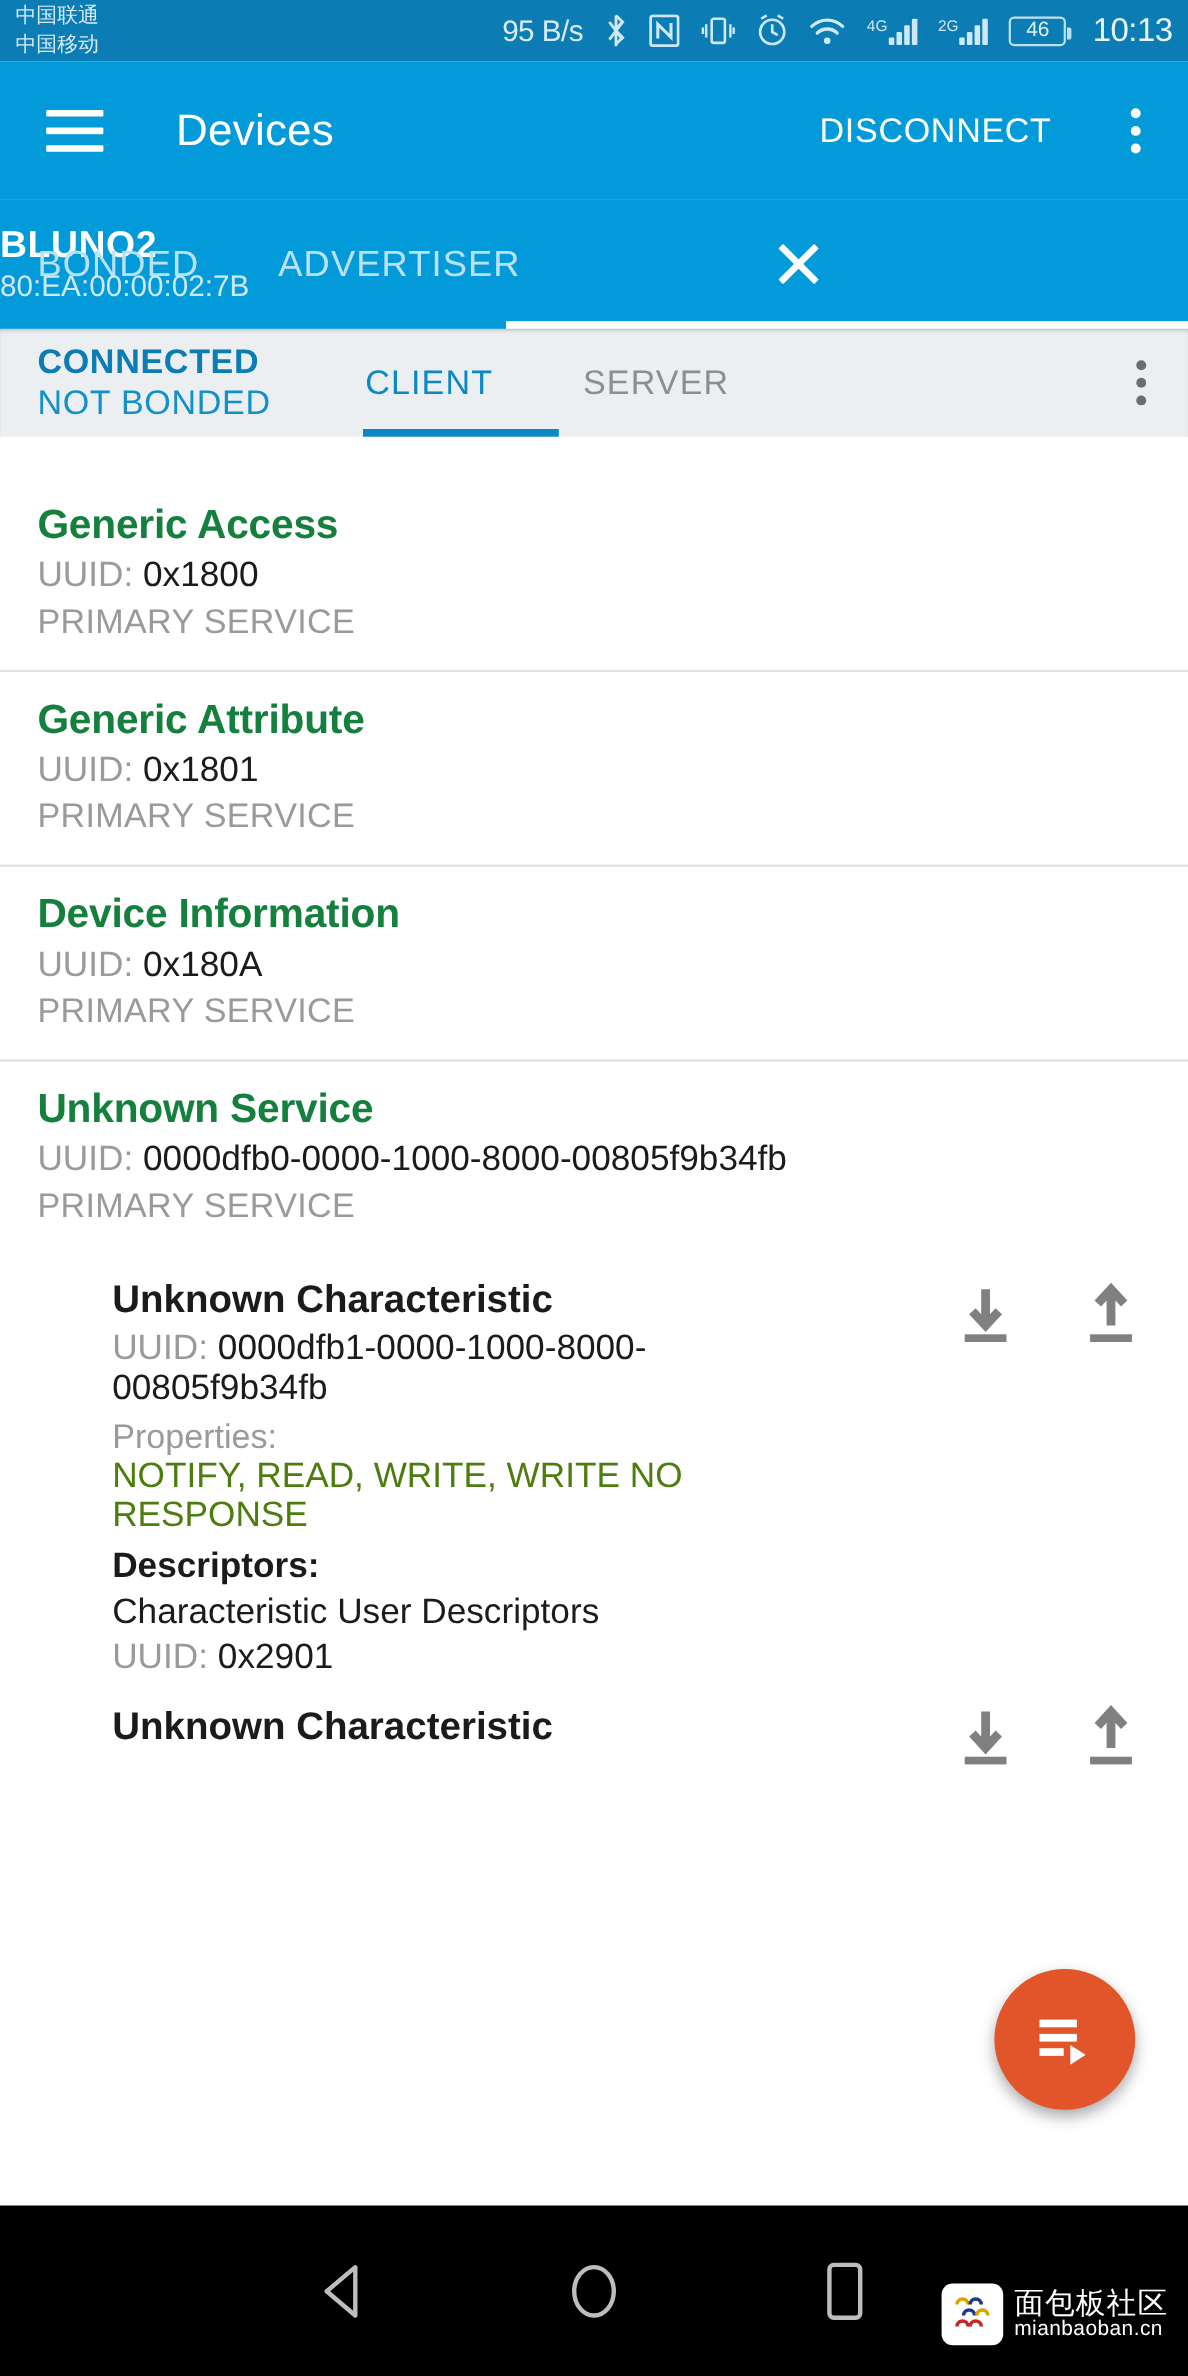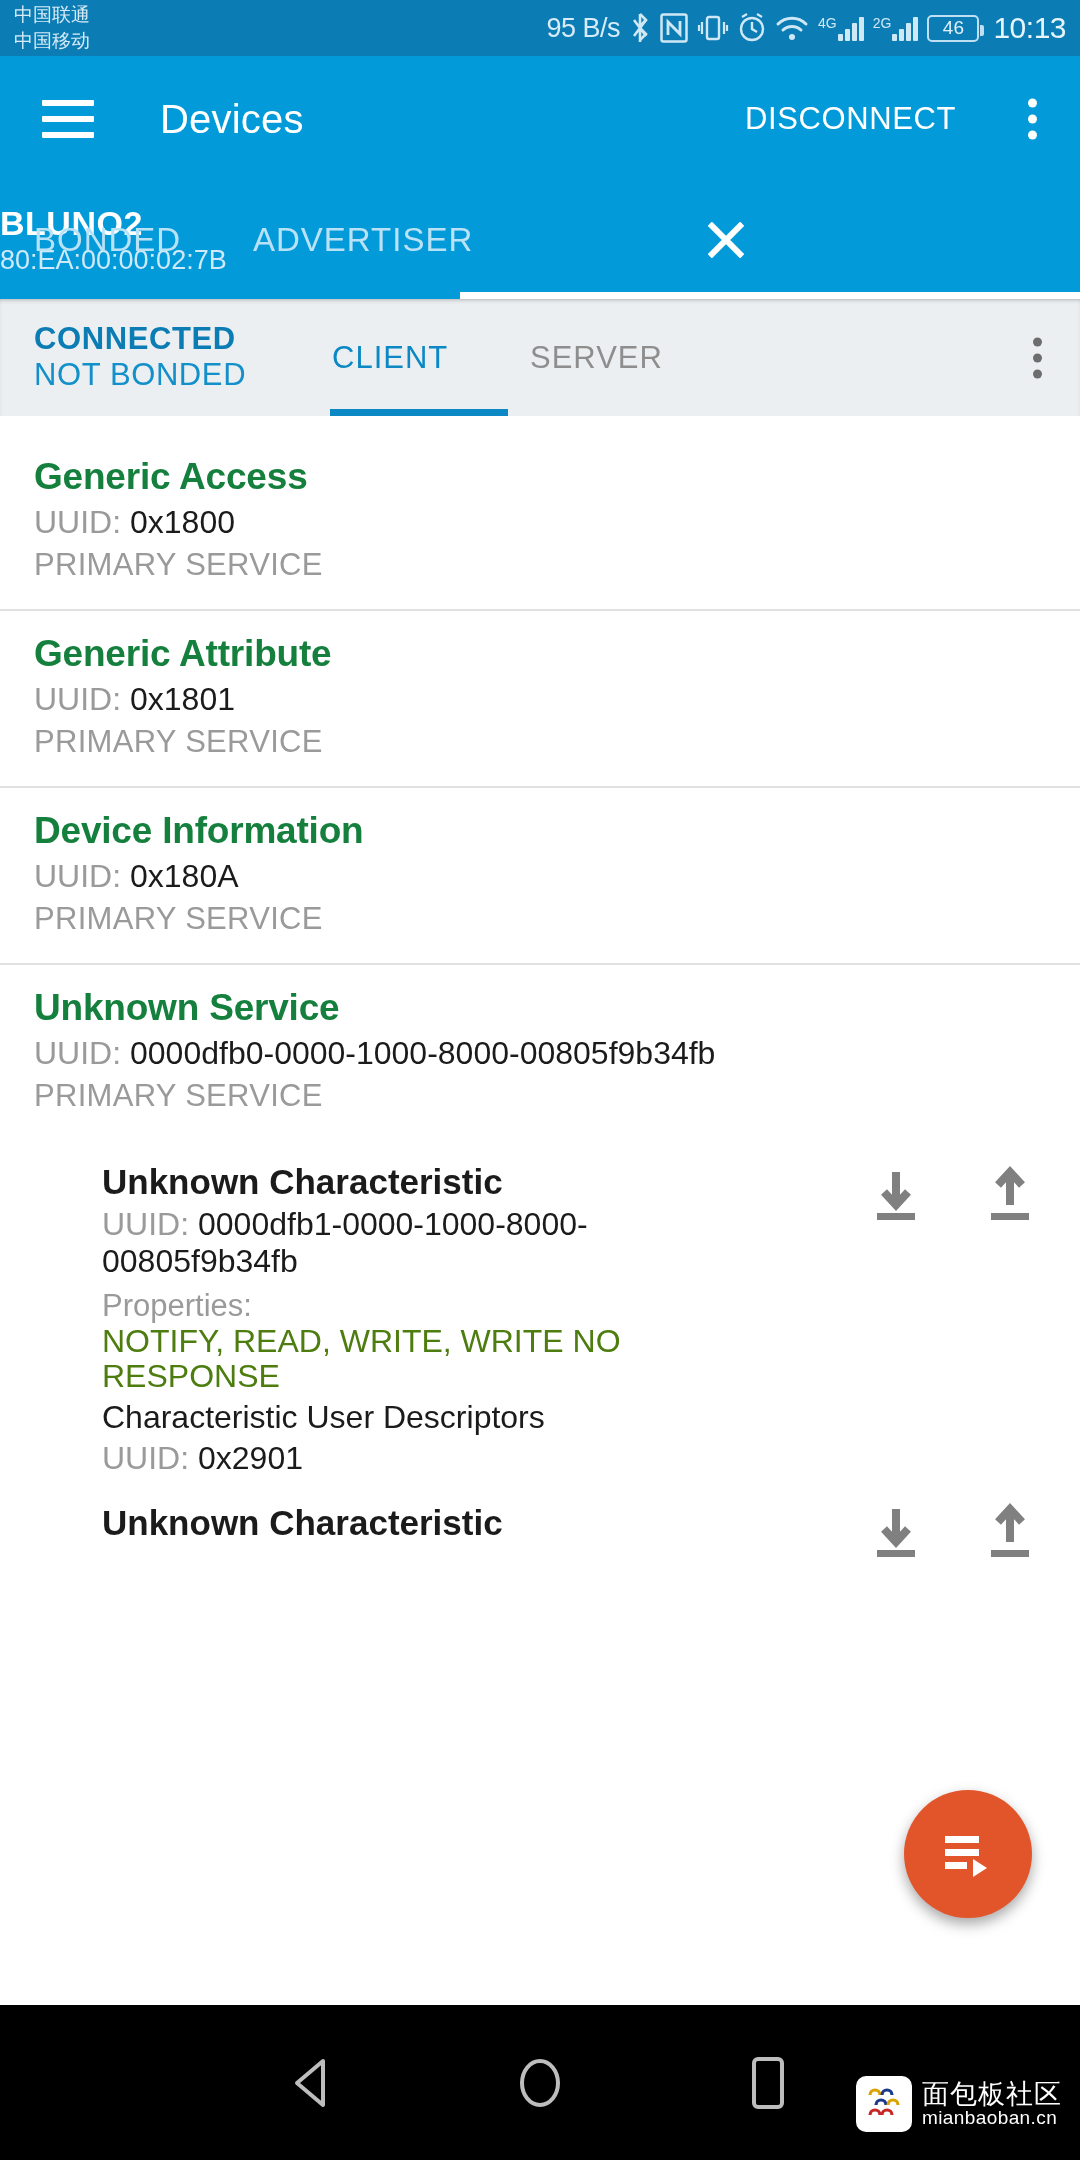--- a/index.html
+++ b/index.html
@@ -16,21 +16,21 @@
     height:56px; background:#0c7cb4; color:#cfe8f5;
     display:flex; align-items:center; position:relative;
   }
   .carrier{
     position:absolute; left:14px; top:2px;
     font-size:19px; line-height:26px; color:#d6ebf7;
   }
   .carrier div{ white-space:nowrap; }
   .sb-right{
     position:absolute; right:14px; top:0; height:56px;
-    display:flex; align-items:center; gap:9px;
+    display:flex; align-items:center; gap:19px;
   }
   .sb-rate{ font-size:27px; color:#d7ecf8; letter-spacing:-.5px;}
   .sb-ico{ display:flex; align-items:center; }
   .sb-ico svg{ display:block; }
   .sb-time{ font-size:30px; color:#e6f4fc; margin-left:5px; letter-spacing:-.5px;}
   .sb-sig{ display:flex; align-items:flex-end; gap:2px; height:26px;}
   .sb-sig i{ width:5px; background:#cfe8f5; display:block; border-radius:1px;}
   .sb-sup{ font-size:14px; color:#cfe8f5; align-self:flex-start; margin-right:1px;}
   .sigwrap{ display:flex; align-items:center; }
   .batt{
@@ -87,21 +87,21 @@
     background:#fff; border-radius:1px; transform-origin:center;
   }
   .tt-close:before{ transform:translate(-50%,-50%) rotate(45deg);}
   .tt-close:after{ transform:translate(-50%,-50%) rotate(-45deg);}
   .tab-indicator{
     position:absolute; bottom:0; left:460px; right:0; height:7px; background:#ffffff;
   }
 
   
   .statusstrip{
-    height:117px; background:#eceff1; position:relative; display:flex; align-items:center;
+    height:98px; background:#eceff1; position:relative; display:flex; align-items:center;
     box-shadow:inset 0 3px 5px -3px rgba(0,0,0,.35);
   }
   .conn{
     position:absolute; left:34px; top:50%; transform:translateY(-50%);
     line-height:1.18;
   }
   .conn .c1{ color:#0c7cb4; font-size:31px; font-weight:700; letter-spacing:.6px;}
   .conn .c2{ color:#1390ca; font-size:31px; font-weight:400; letter-spacing:.6px;}
   .cs-tab{
     position:absolute; font-size:31px; letter-spacing:1px; top:50%; transform:translateY(-50%);
@@ -310,20 +310,21 @@
     <div class="title">Unknown Service</div>
     <div class="uuid"><span class="lbl">UUID:</span> <span>0000dfb0-0000-1000-8000-00805f9b34fb</span></div>
     <div class="type">PRIMARY SERVICE</div>
   </div>
 
   <div class="charac">
     <div class="title">Unknown Characteristic</div>
     <div class="uuid"><span class="lbl">UUID:</span> <span>0000dfb1-0000-1000-8000-00805f9b34fb</span></div>
     <div class="proplbl">Properties:</div>
     <div class="propval">NOTIFY, READ, WRITE, WRITE NO RESPONSE</div>
+    <div class="desclbl">Descriptors:</div>
     <div class="descname">Characteristic User Descriptors</div>
     <div class="descuuid"><span class="lbl">UUID:</span> <span>0x2901</span></div>
     <div class="cact">
       <span class="icobtn">
         <svg width="60" height="62" viewBox="0 0 60 62">
             <path d="M30 6v28M18 26l12 13 12-13" stroke="#808080" stroke-width="8" fill="none"></path>
             <rect x="11" y="47" width="38" height="7" fill="#808080"></rect>
           </svg>
       </span>
       <span class="icobtn">

